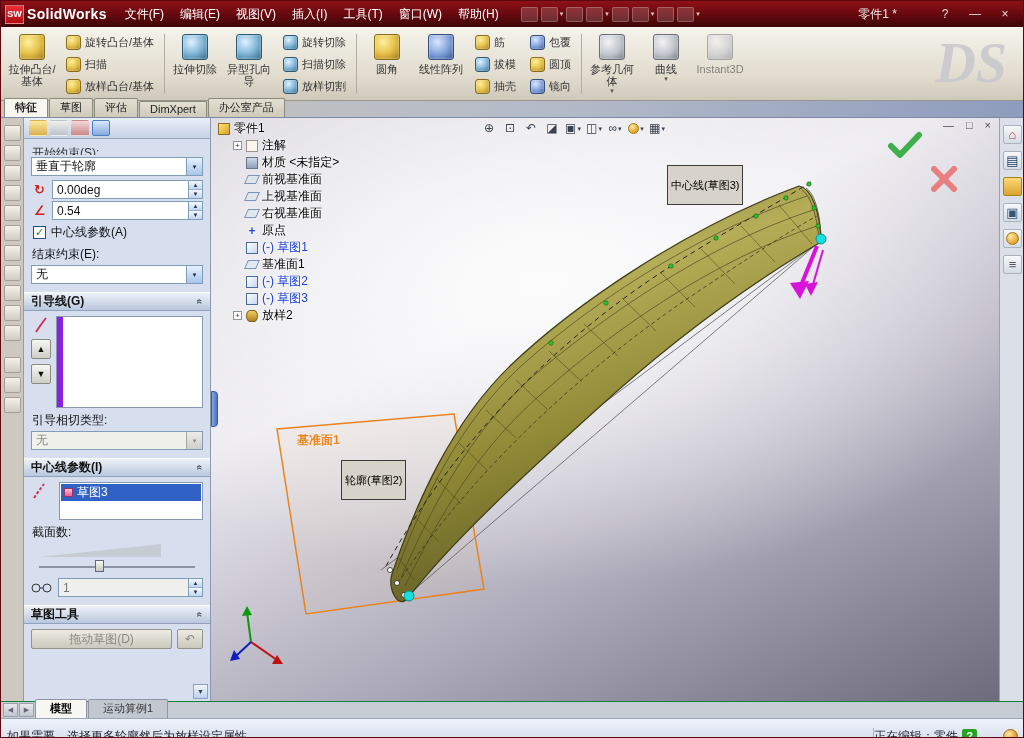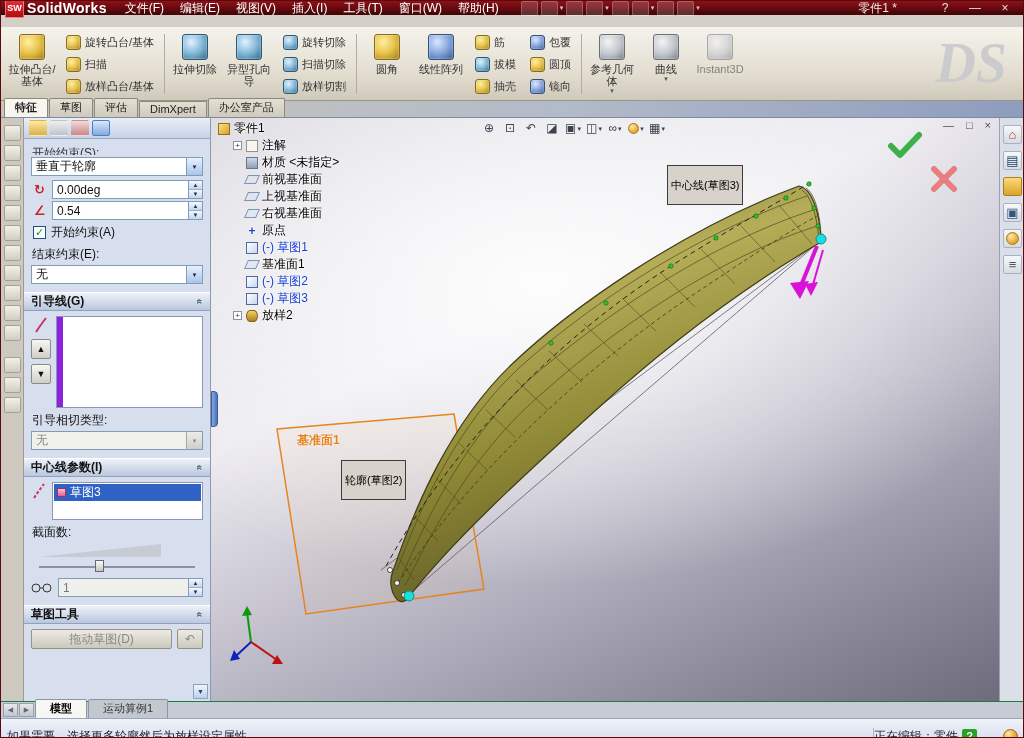--- a/index.html
+++ b/index.html
@@ -3,21 +3,21 @@
 <meta charset="utf-8">
 <style>
   * { margin:0; padding:0; box-sizing:border-box; }
   html,body { background:#888; }
   #app {
     position:relative; width:1024px; height:738px; overflow:hidden;
     font-family:"Liberation Sans","DejaVu Sans",sans-serif; font-size:12px;
     background:#d4d0c8; border:1px solid #5a0a0e;
   }
   
-  .titlebar { position:absolute; top:0; left:0; right:0; height:14px;
+  .titlebar { position:absolute; top:0; left:0; right:0; height:26px;
     background:linear-gradient(#8e1118,#64090e 55%,#3c0507); display:flex; align-items:center; color:#fff; }
   .sw-badge { width:19px; height:19px; margin:0 3px 0 4px; background:linear-gradient(#e93038,#b00d14);
     border:1px solid rgba(255,255,255,.4); color:#fff; font-weight:bold; font-size:9px;
     display:flex; align-items:center; justify-content:center; }
   .sw-name { font-weight:bold; font-size:14px; margin-right:10px; letter-spacing:.3px; }
   .menus { display:flex; }
   .menu { padding:4px 8px; font-size:12px; cursor:default; }
   .qt { display:flex; align-items:center; gap:3px; margin-left:14px; }
   .qti { width:17px; height:15px; background:rgba(255,255,255,.16); border:1px solid rgba(255,255,255,.22); border-radius:2px; }
   .qdd { font-size:7px; color:#d8c8c8; margin-left:-1px; }
@@ -96,21 +96,21 @@
   .grp-hdr { height:19px; margin:8px -7px 5px; padding:0 7px; display:flex; align-items:center;
     background:linear-gradient(#eef2f9,#b9c7dd); border-top:1px solid #fff; border-bottom:1px solid #8fa2c0;
     font-weight:bold; font-size:12px; }
   .chev { margin-left:auto; font-size:10px; color:#456; display:inline-block; transform:rotate(90deg); }
   .guides { display:flex; gap:5px; margin:2px 0 4px; }
   .gcol { display:flex; flex-direction:column; gap:5px; align-items:center; }
   .gbtn { width:20px; height:20px; background:linear-gradient(#f7f7f3,#cfcec7); border:1px solid #8a8a80;
     border-radius:2px; display:flex; align-items:center; justify-content:center; font-size:9px; color:#111; }
   .glist { flex:1; height:92px; background:#fff; border:1px solid #8898b0; position:relative; }
   .glist::before { content:""; position:absolute; left:0; top:0; bottom:0; width:6px; background:#8a22e0; }
-  .cl-row { display:flex; gap:5px; margin:2px 0 4px; }
+  .cl-row { display:flex; gap:12px; margin:2px 0 4px; }
   .cl-list { flex:1; height:38px; background:#fff; border:1px solid #8898b0; padding:1px; }
   .cl-sel { height:17px; background:#2f62c4; color:#fff; font-size:12px; display:flex; align-items:center; gap:4px; padding:0 3px; }
   .cl-sel .mini { width:9px; height:9px; background:linear-gradient(#ffc0d8,#e06090); border:1px solid #a03060; }
   .ramp { width:122px; height:0; border-bottom:13px solid #c6cbd4; border-left:122px solid transparent; margin:3px 0 0 8px; }
   .slider { position:relative; height:15px; margin:2px 8px 2px; }
   .slider .track { position:absolute; left:0; right:0; top:7px; height:2px; background:#8a93a3; }
   .slider .handle { position:absolute; left:56px; top:1px; width:9px; height:12px;
     background:linear-gradient(#fafaf6,#c6c6be); border:1px solid #667; }
   .eyerow { display:flex; align-items:center; gap:5px; margin:4px 0 2px; }
   .st-row { display:flex; gap:5px; margin:2px 0; }
@@ -371,21 +371,21 @@
         <div class="xp-spin">
           <span class="val">0.54</span>
           <span class="spin-btns">
               <span>▲</span>
               <span>▼</span>
             </span>
         </div>
       </div>
       <div class="chkrow">
         <span class="chk">✓</span>
-        <span>开始约束(A)</span>
+        <span>中心线参数(A)</span>
       </div>
       <div class="pm-label">结束约束(E):</div>
       <div class="xp-select">
         <span class="val">无</span>
         <span class="dd">▾</span>
       </div>
 
       <div class="grp-hdr">
         <span>引导线(G)</span>
         <span class="chev">«</span>

